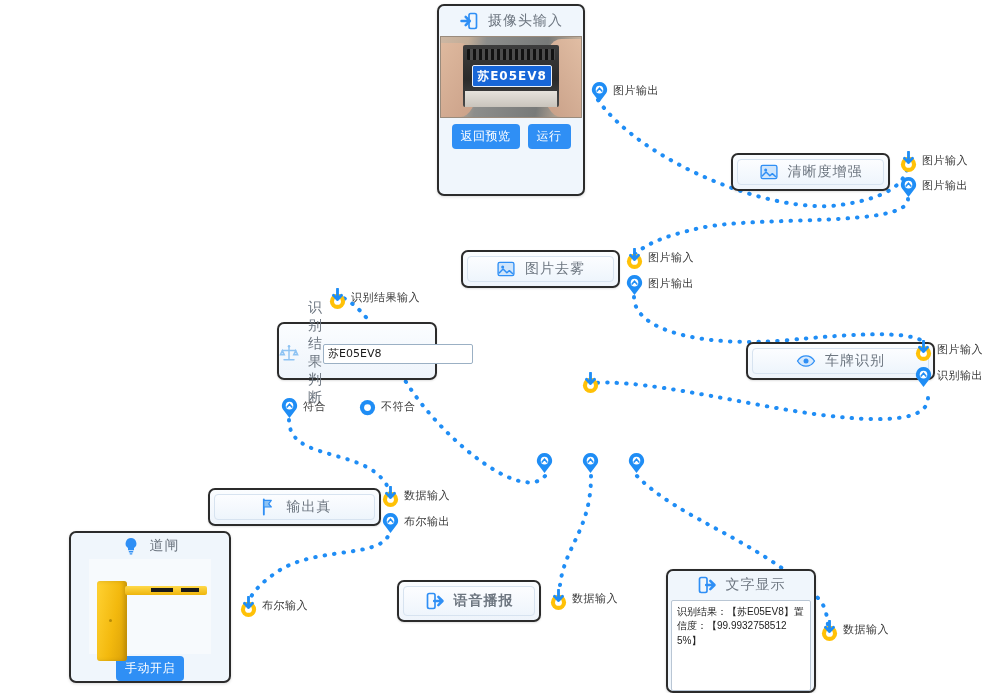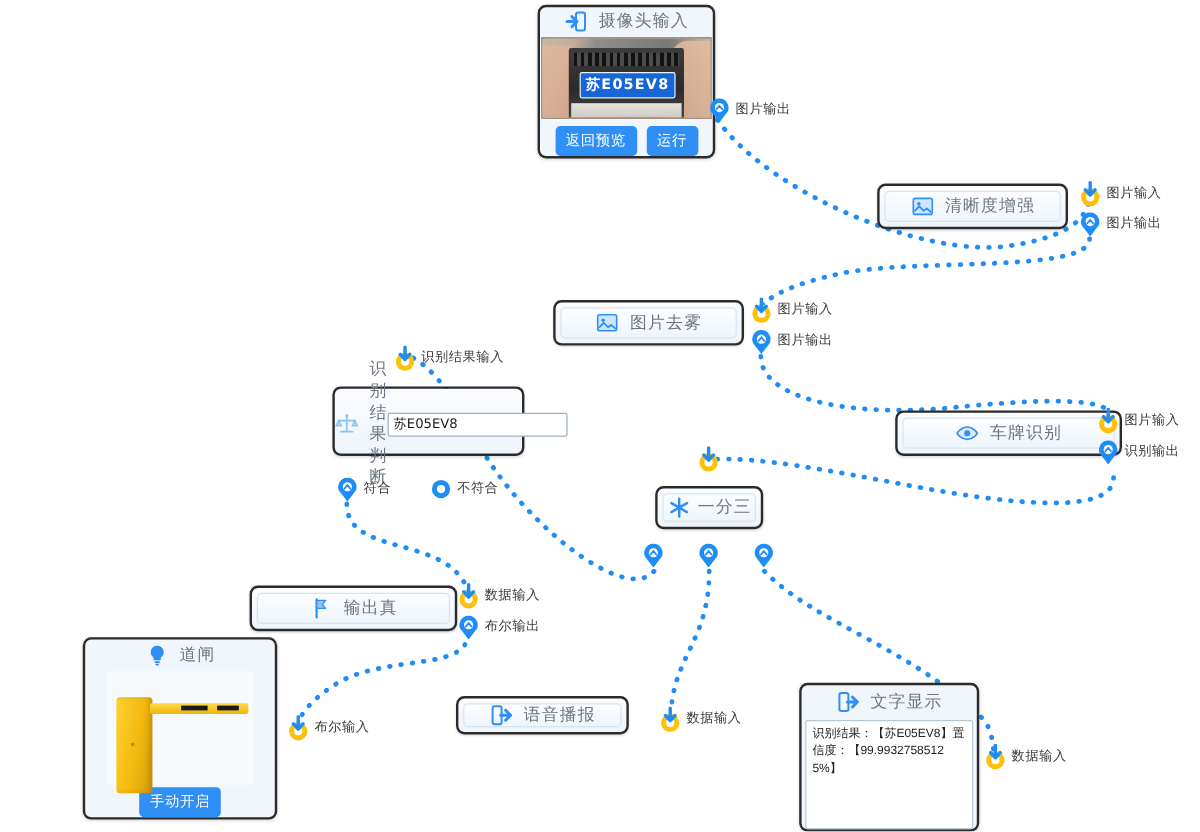--- a/index.html
+++ b/index.html
@@ -129,21 +129,21 @@
       <path d="M591,476 C591,530 565,545 560,585"></path>
 
       <path d="M637,476 C680,520 760,540 820,600 C826,608 828,620 828,628"></path>
 
       <path d="M289,420 C289,455 340,450 372,470 C385,479 389,488 390,494"></path>
 
       <path d="M390,528 C390,560 320,545 280,570 C258,584 250,596 248,604"></path>
     </g>
   </svg>
 
-  <div class="panel" style="left:448px;top:4px;width:148px;height:128px;">
+  <div class="panel" style="left:437px;top:4px;width:148px;height:192px;">
     <div class="phead">
       <svg class="ico" viewBox="0 0 24 24">
         <rect x="12" y="3" width="9" height="18" rx="2" fill="none" stroke="#2f8ff5" stroke-width="2"></rect>
         <path d="M3 12h9M8 7l5 5-5 5" fill="none" stroke="#2f8ff5" stroke-width="3" stroke-linecap="round" stroke-linejoin="round"></path>
       </svg>
       <span class="ptitle">摄像头输入</span>
     </div>
     <div class="photo">
       <div class="ph-bg"></div>
       <div class="ph-h1"></div>
@@ -255,31 +255,20 @@
     <span class="pin">
       <svg viewBox="0 0 20 24" width="19" height="23">
         <path d="M10 1a8 8 0 00-5.6 13.7L10 22l5.6-7.3A8 8 0 0010 1z" fill="#1f8df5"></path>
         <circle cx="10" cy="9" r="4" fill="#ffffff"></circle>
         <path d="M7.5 10.5l2.5-3 2.5 3" fill="none" stroke="#1f8df5" stroke-width="1.6" stroke-linecap="round"></path>
       </svg>
     </span>
     <span class="plabel">识别输出</span>
   </div>
 
-  <div class="node" style="left:546px;top:405px;width:90px;height:36px;">
-    <div class="inner" style="gap:6px;">
-      <svg class="ico" viewBox="0 0 24 24">
-        <g stroke="#2f8ff5" stroke-width="2.4" stroke-linecap="round">
-          <path d="M12 3v18M4.2 7.5l15.6 9M19.8 7.5l-15.6 9"></path>
-        </g>
-        <circle cx="12" cy="12" r="2.6" fill="#2f8ff5"></circle>
-      </svg>
-      <span class="ntitle">一分三</span>
-    </div>
-  </div>
   <div class="port" style="left:581px;top:372px;">
     <span class="pin">
       <svg viewBox="0 0 20 24" width="19" height="23">
         <circle cx="10" cy="14" r="8" fill="#ffc107"></circle>
         <circle cx="10" cy="14" r="3.6" fill="#ffffff"></circle>
         <path d="M10 1v9M5.8 7.5L10 12l4.2-4.5" fill="none" stroke="#1f8df5" stroke-width="3" stroke-linecap="round" stroke-linejoin="round"></path>
       </svg>
     </span>
   </div>
   <div class="port" style="left:535px;top:452px;">
@@ -407,21 +396,21 @@
     <span class="pin">
       <svg viewBox="0 0 20 24" width="19" height="23">
         <circle cx="10" cy="14" r="8" fill="#ffc107"></circle>
         <circle cx="10" cy="14" r="3.6" fill="#ffffff"></circle>
         <path d="M10 1v9M5.8 7.5L10 12l4.2-4.5" fill="none" stroke="#1f8df5" stroke-width="3" stroke-linecap="round" stroke-linejoin="round"></path>
       </svg>
     </span>
     <span class="plabel">布尔输入</span>
   </div>
 
-  <div class="node" style="left:380px;top:580px;width:144px;height:32px;">
+  <div class="node" style="left:397px;top:580px;width:144px;height:42px;font-weight:bold;">
     <div class="inner">
       <svg class="ico" viewBox="0 0 24 24">
         <rect x="3" y="3" width="9" height="18" rx="2" fill="none" stroke="#2f8ff5" stroke-width="2"></rect>
         <path d="M11 12h9M16 7l5 5-5 5" fill="none" stroke="#2f8ff5" stroke-width="3" stroke-linecap="round" stroke-linejoin="round"></path>
       </svg>
       <span class="ntitle">语音播报</span>
     </div>
   </div>
   <div class="port" style="left:549px;top:589px;">
     <span class="pin">

